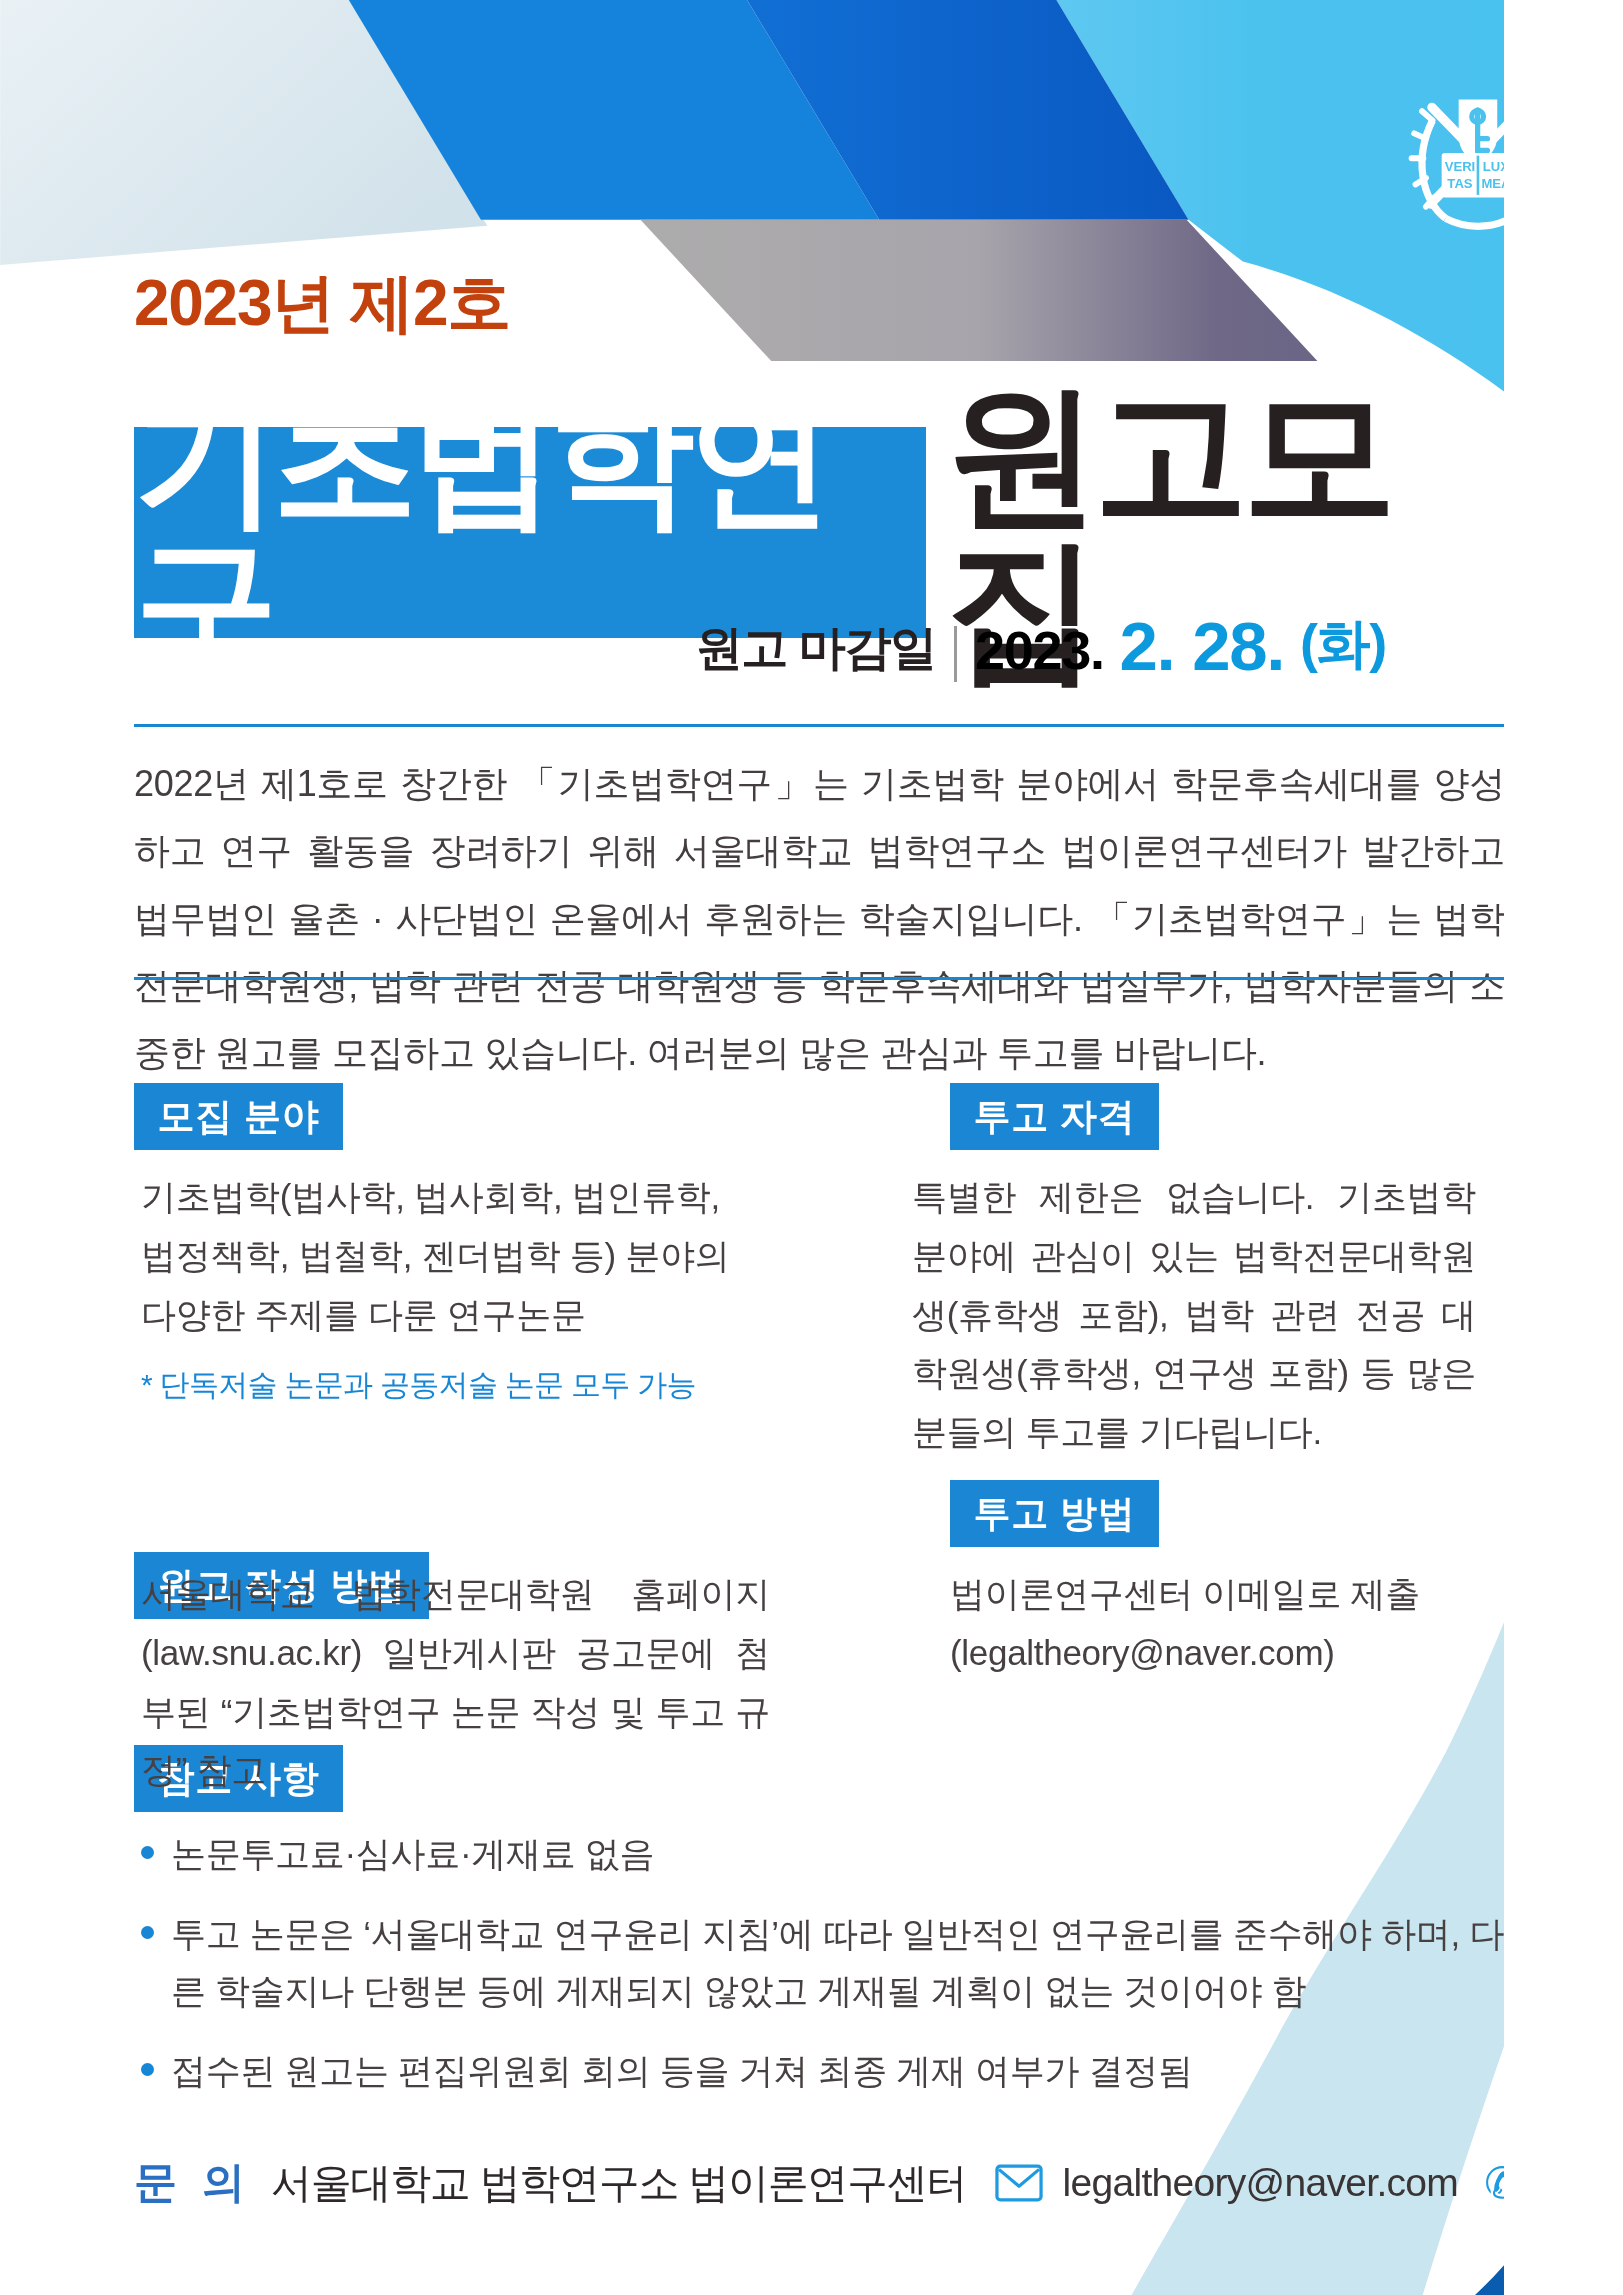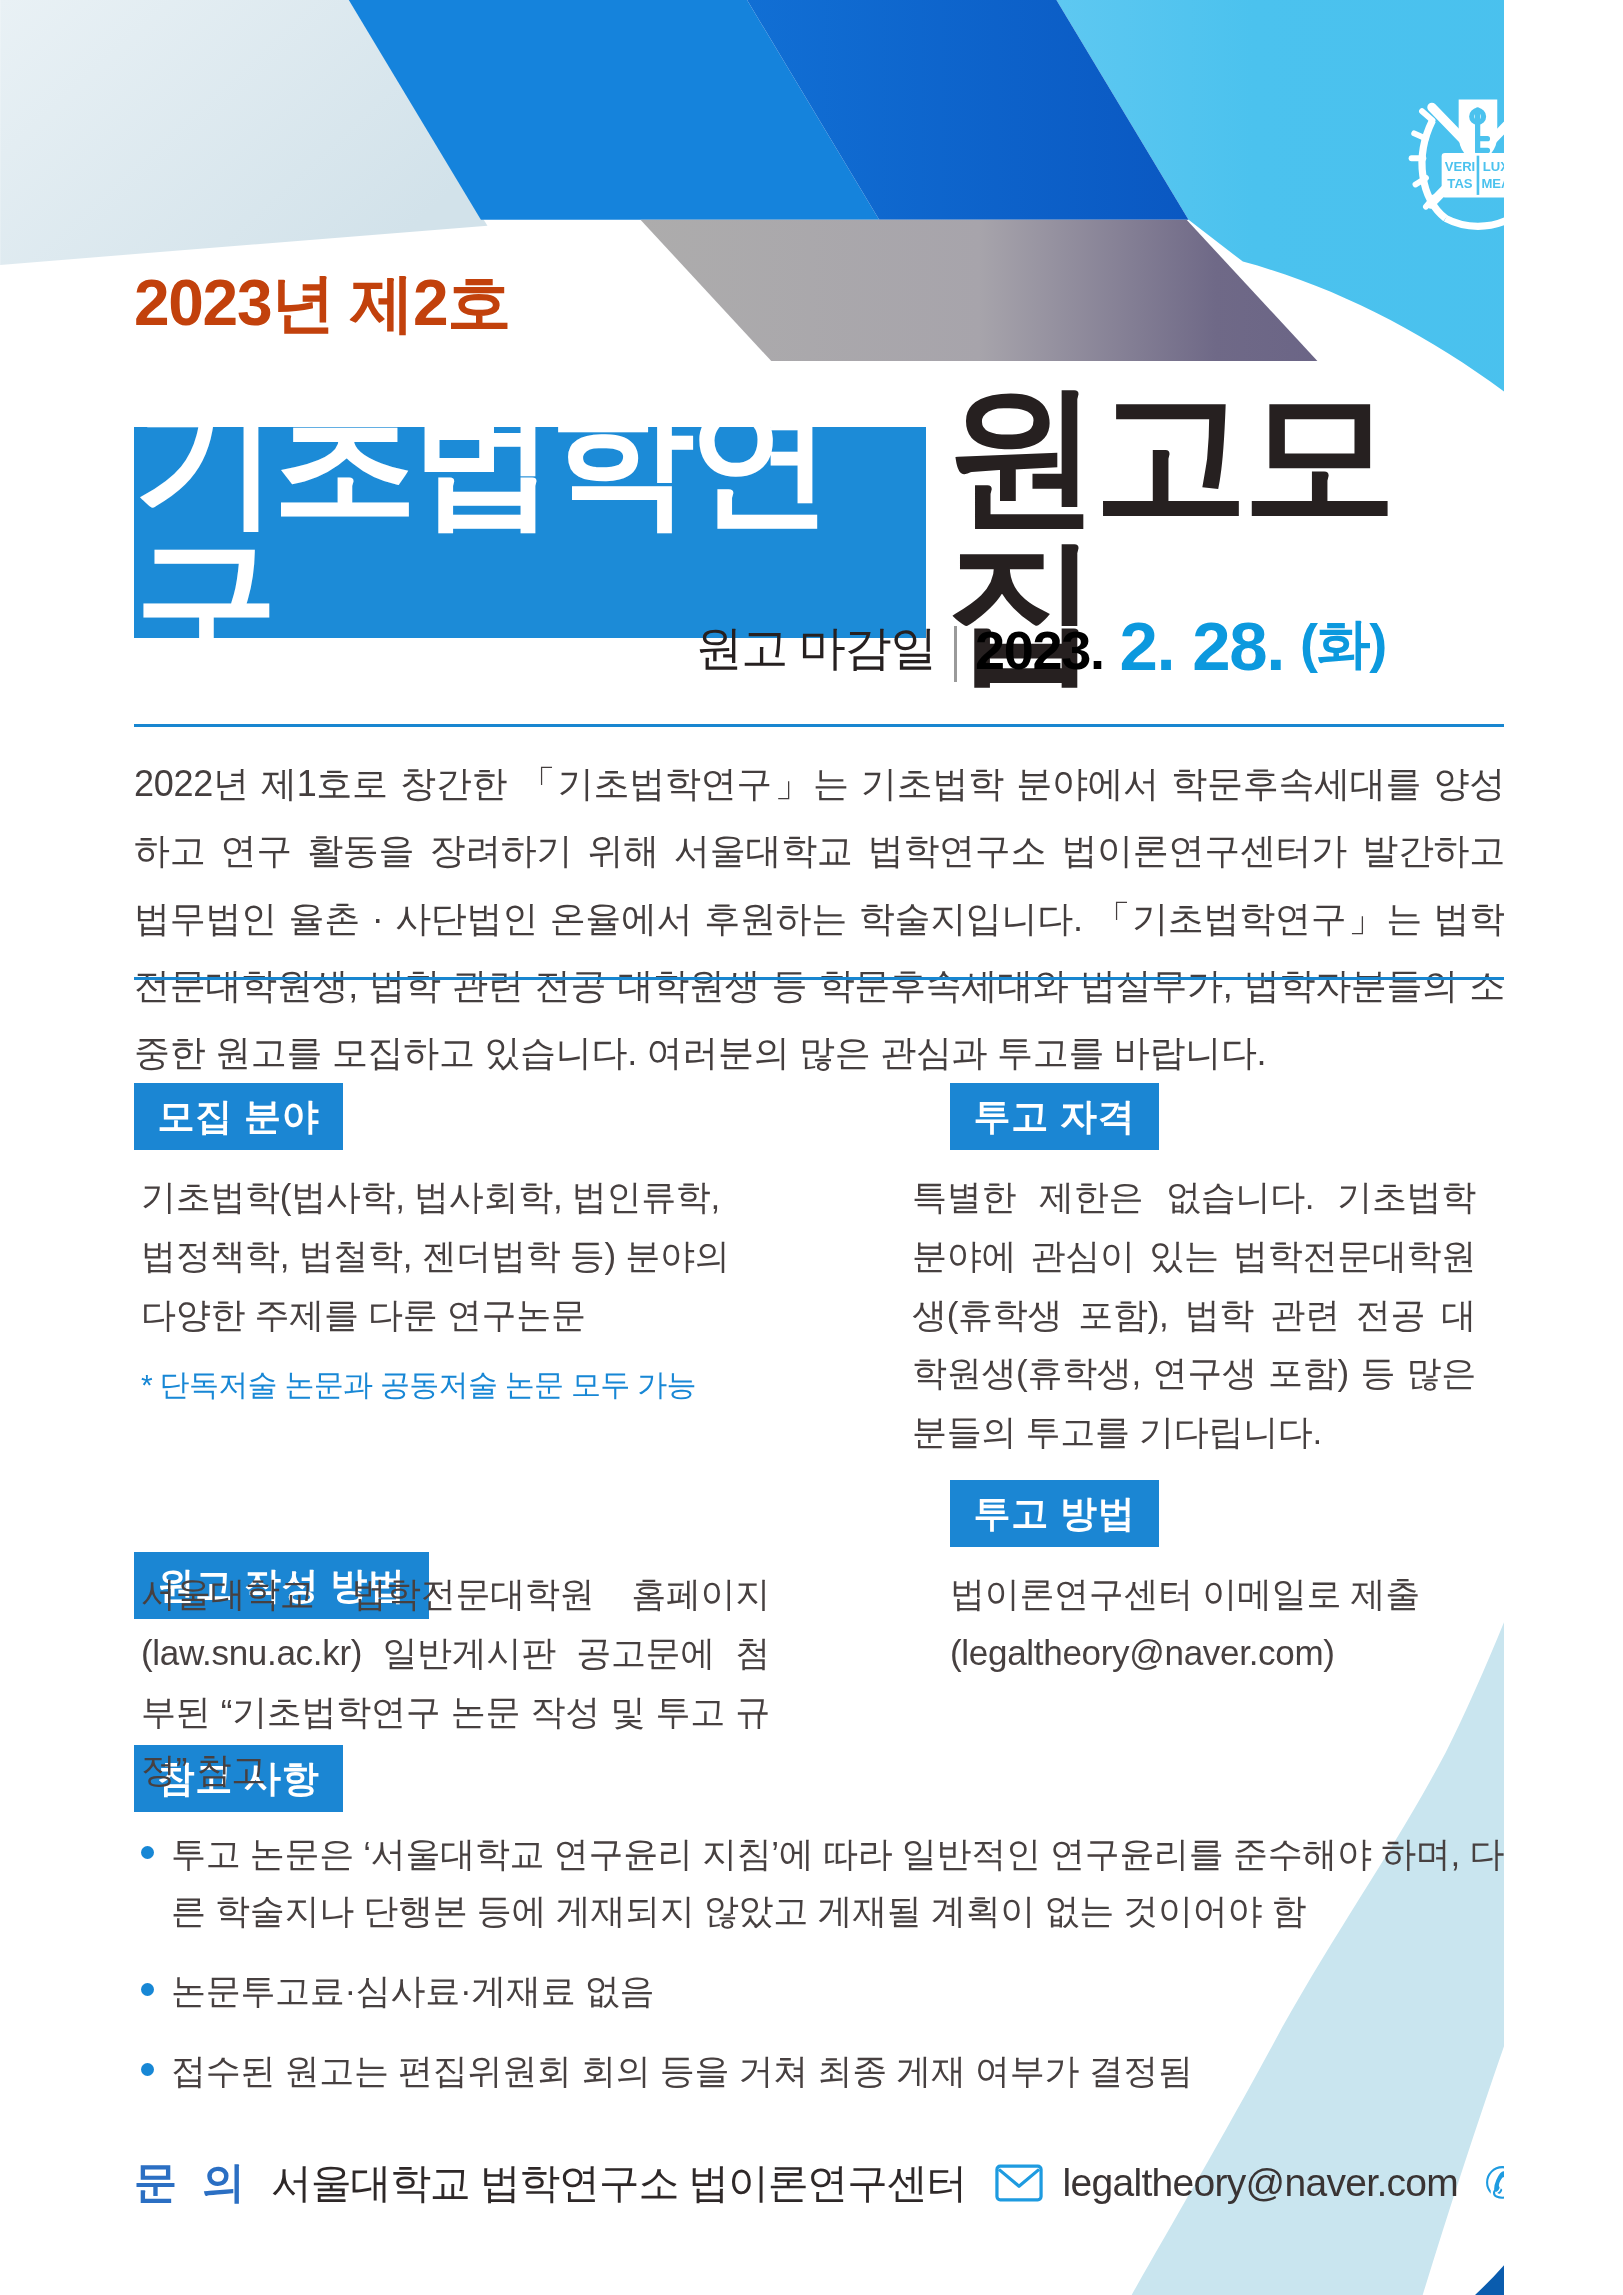--- a/index.html
+++ b/index.html
@@ -12,21 +12,21 @@
 
   
   .issue-label{left:134px;top:260px;font-size:64px;font-weight:800;letter-spacing:-1.3px;color:#c2410c;}
   .title-row{left:134px;top:378px;display:flex;align-items:center;}
   .title-box{
     width:843px;height:211px;background:#1c8bd7;display:flex;align-items:center;justify-content:center;
   }
   .title-main{font-size:145px;font-weight:900;color:#ffffff;letter-spacing:-6.5px;line-height:1;}
   .title-sub{font-size:154px;font-weight:900;color:#262020;letter-spacing:-5.2px;line-height:1;margin-left:19.6px;}
   .deadline-row{right:118px;top:607px;display:flex;align-items:flex-end;gap:15.7px;}
-  .deadline-label{font-size:47px;font-weight:400;color:#262020;letter-spacing:-1.3px;margin-bottom:6.5px;}
+  .deadline-label{font-size:47px;font-weight:700;color:#262020;letter-spacing:-1.3px;margin-bottom:6.5px;}
   .deadline-sep{width:2.6px;height:56px;background:#9a9a9a;margin:0 2.6px 3.9px 2.6px;}
   .deadline-year{font-size:54px;font-weight:800;color:#000000;letter-spacing:-1.3px;margin-bottom:5.2px;}
   .deadline-date{font-size:69px;font-weight:800;color:#0c99de;letter-spacing:-1.3px;}
   .deadline-day{font-size:54px;font-weight:800;color:#0c99de;letter-spacing:-1.3px;margin-bottom:5.2px;}
 
   
   .rule{left:134px;width:1371px;height:3.3px;background:#1886d0;}
   .rule-1{top:724px;} .rule-2{top:977px;}
   .intro{
     left:134px;top:750px;width:1371px;font-size:36px;line-height:1.87;color:#443e3e;
@@ -188,25 +188,25 @@
   <div class="layer sec-body b-qual">특별한 제한은 없습니다. 기초법학 분야에 관심이 있는 법학전문대학원생(휴학생 포함), 법학 관련 전공 대학원생(휴학생, 연구생 포함) 등 많은 분들의 투고를 기다립니다.</div>
 
   <div class="layer sec-body b-write">서울대학교 법학전문대학원 홈페이지(law.snu.ac.kr) 일반게시판 공고문에 첨부된 “기초법학연구 논문 작성 및 투고 규정” 참고</div>
 
   <div class="layer sec-body b-submit">법이론연구센터 이메일로 제출
 (legaltheory@naver.com)</div>
 
   <div class="layer notes-list">
     <div class="note-item">
       <span class="bullet-dot"></span>
-      <span class="note-text">투고 논문은 ‘서울대학교 연구윤리 지침’에 따라 일반적인 연구윤리를 준수해야 하며, 다른 학술지나 단행본 등에 게재되지 않았고 게재될 계획이 없는 것이어야 함</span>
+      <span class="note-text">논문투고료·심사료·게재료 없음</span>
     </div>
     <div class="note-item">
       <span class="bullet-dot"></span>
-      <span class="note-text">논문투고료·심사료·게재료 없음</span>
+      <span class="note-text">투고 논문은 ‘서울대학교 연구윤리 지침’에 따라 일반적인 연구윤리를 준수해야 하며, 다른 학술지나 단행본 등에 게재되지 않았고 게재될 계획이 없는 것이어야 함</span>
     </div>
     <div class="note-item">
       <span class="bullet-dot"></span>
       <span class="note-text">접수된 원고는 편집위원회 회의 등을 거쳐 최종 게재 여부가 결정됨</span>
     </div>
   </div>
 
   <div class="layer footer-row">
     <span class="contact-label">문 의</span>
     <span class="contact-org">서울대학교 법학연구소 법이론연구센터</span>

